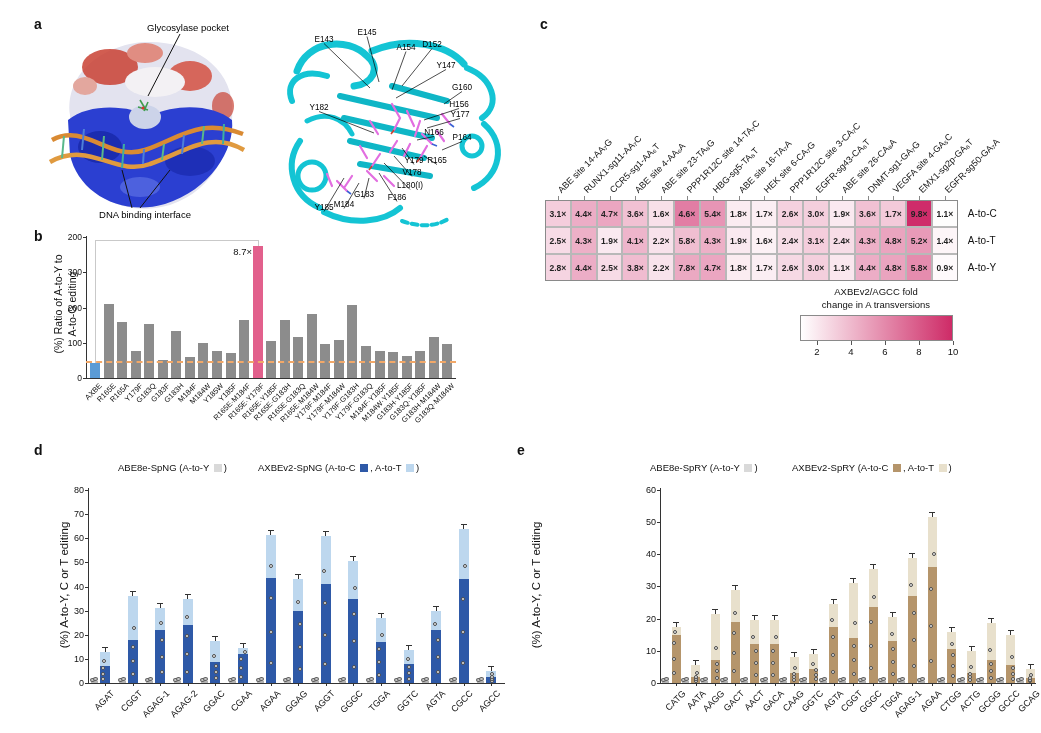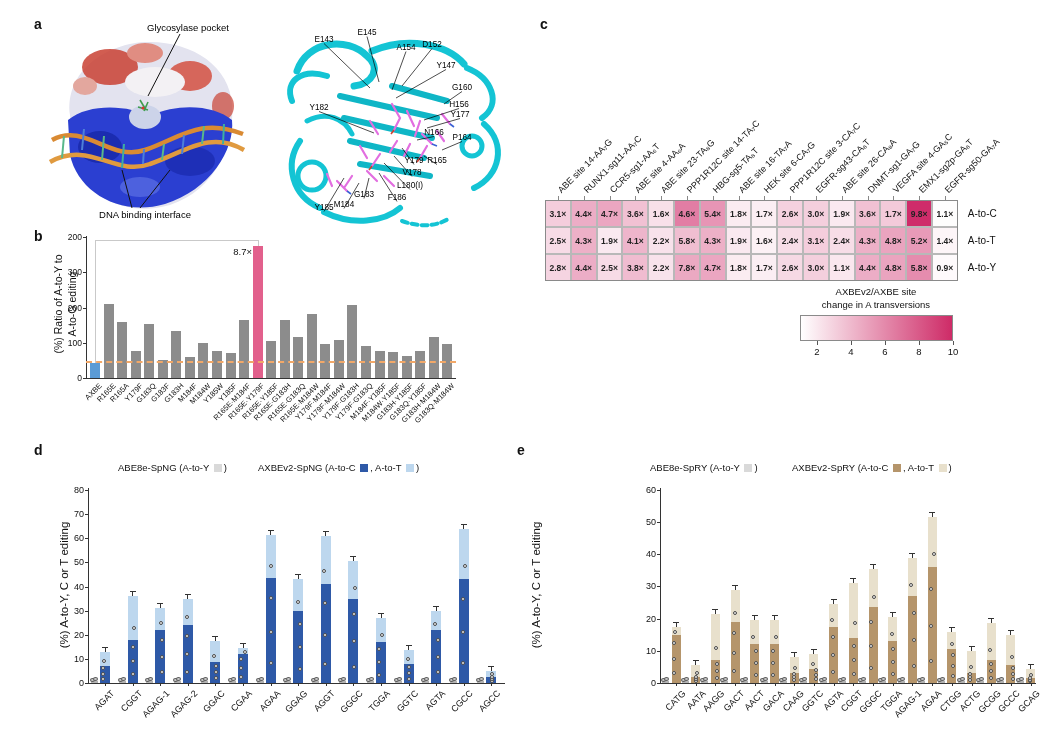--- a/index.html
+++ b/index.html
@@ -393,21 +393,21 @@
     <div class="cell" style="left: 751.4px; top: 254px; width: 25.8px; height: 27px; background: rgb(251, 238, 243);">1.7×</div>
     <div class="cell" style="left: 777.2px; top: 254px; width: 25.8px; height: 27px; background: rgb(246, 217, 228);">2.6×</div>
     <div class="cell" style="left: 803px; top: 254px; width: 25.8px; height: 27px; background: rgb(244, 207, 221);">3.0×</div>
     <div class="cell" style="left: 828.8px; top: 254px; width: 25.8px; height: 27px; background: rgb(250, 231, 238);">1.1×</div>
     <div class="cell" style="left: 854.6px; top: 254px; width: 25.8px; height: 27px; background: rgb(236, 173, 198);">4.4×</div>
     <div class="cell" style="left: 880.4px; top: 254px; width: 25.8px; height: 27px; background: rgb(234, 164, 191);">4.8×</div>
     <div class="cell" style="left: 906.2px; top: 254px; width: 25.8px; height: 27px; background: rgb(229, 140, 174);">5.8×</div>
     <div class="cell" style="left: 932px; top: 254px; width: 25.8px; height: 27px; background: rgb(254, 250, 252);">0.9×</div>
     <div class="rowlab" style="left: 967.8px; top: 262px;">A-to-Y</div>
     <div class="abs" style="left: 545px; top: 200px; width: 412.8px; height: 81px; border: 1.5px solid rgb(138, 138, 138); box-sizing: border-box; pointer-events: none;"></div>
-    <div class="cbtitle" style="left: 776px; top: 286px; width: 200px;">AXBEv2/AXBE site</div>
+    <div class="cbtitle" style="left: 776px; top: 286px; width: 200px;">AXBEv2/AGCC fold</div>
     <div class="cbtitle" style="left: 776px; top: 299px; width: 200px;">change in A transversions</div>
     <div class="abs" style="left: 800px; top: 315px; width: 153px; height: 26px; background: linear-gradient(to right, rgb(255, 255, 255), rgb(206, 43, 103)); border: 1px solid rgb(138, 138, 138); box-sizing: border-box;"></div>
     <div class="tickmark" style="left: 817px; top: 341px; width: 1px; height: 4px; background: rgb(85, 85, 85);"></div>
     <div class="cbtick" style="left: 817px; top: 346px;">2</div>
     <div class="tickmark" style="left: 851px; top: 341px; width: 1px; height: 4px; background: rgb(85, 85, 85);"></div>
     <div class="cbtick" style="left: 851px; top: 346px;">4</div>
     <div class="tickmark" style="left: 885px; top: 341px; width: 1px; height: 4px; background: rgb(85, 85, 85);"></div>
     <div class="cbtick" style="left: 885px; top: 346px;">6</div>
     <div class="tickmark" style="left: 919px; top: 341px; width: 1px; height: 4px; background: rgb(85, 85, 85);"></div>
     <div class="cbtick" style="left: 919px; top: 346px;">8</div>

